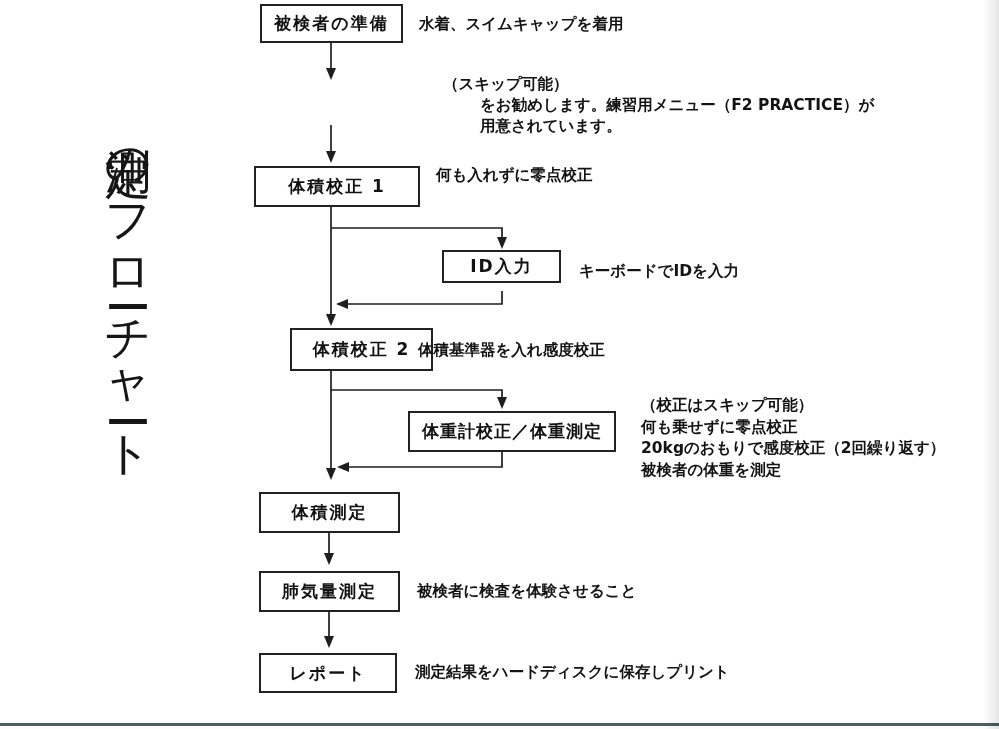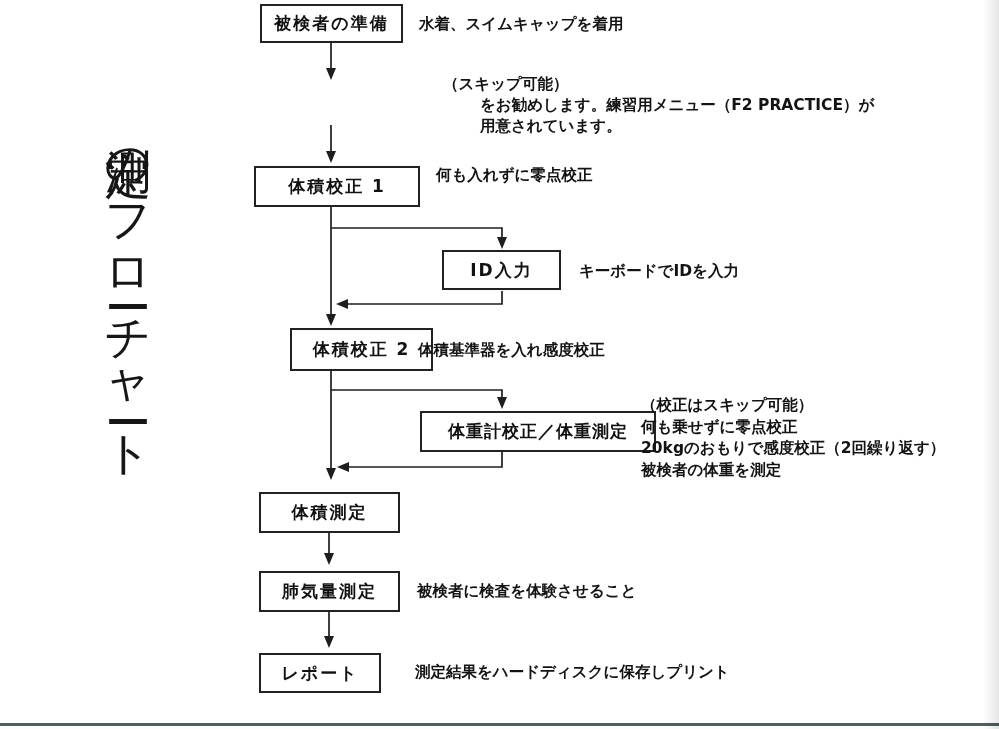--- a/index.html
+++ b/index.html
@@ -66,41 +66,41 @@
 
   <div class="fbox" style="left:260px;top:4px;width:143px;height:39px;">
     <span>被検者の準備</span>
   </div>
 
 
   <div class="fbox" style="left:254px;top:166px;width:166px;height:41px;">
     <span>体積校正 1</span>
   </div>
 
-  <div class="fbox" style="left:442px;top:250px;width:119px;height:40px;">
+  <div class="fbox" style="left:442px;top:250px;width:119px;height:33px;">
     <span>ID入力</span>
   </div>
 
   <div class="fbox" style="left:258px;top:328px;width:143px;height:43px;margin-left:32px;">
     <span>体積校正 2</span>
   </div>
 
-  <div class="fbox" style="left:420px;top:411px;width:236px;height:41px;letter-spacing:1px;text-align:right;">
+  <div class="fbox" style="left:408px;top:411px;width:208px;height:41px;letter-spacing:1px;text-align:right;">
     <span>体重計校正／体重測定</span>
   </div>
 
   <div class="fbox" style="left:259px;top:492px;width:141px;height:41px;">
     <span>体積測定</span>
   </div>
 
   <div class="fbox" style="left:259px;top:571px;width:141px;height:41px;">
     <span>肺気量測定</span>
   </div>
 
-  <div class="fbox" style="left:259px;top:653px;width:122px;height:40px;">
+  <div class="fbox" style="left:259px;top:653px;width:138px;height:40px;">
     <span>レポート</span>
   </div>
 
   <div class="note" style="left:419px;top:14px;">水着、スイムキャップを着用</div>
 
   <div class="note" style="left:424px;top:74px;">
     <div class="ln">（スキップ可能）</div>
     <div class="ln" style="margin-left:56px;">をお勧めします。練習用メニュー（F2 PRACTICE）が</div>
     <div class="ln" style="margin-left:56px;">用意されています。</div>
   </div>

